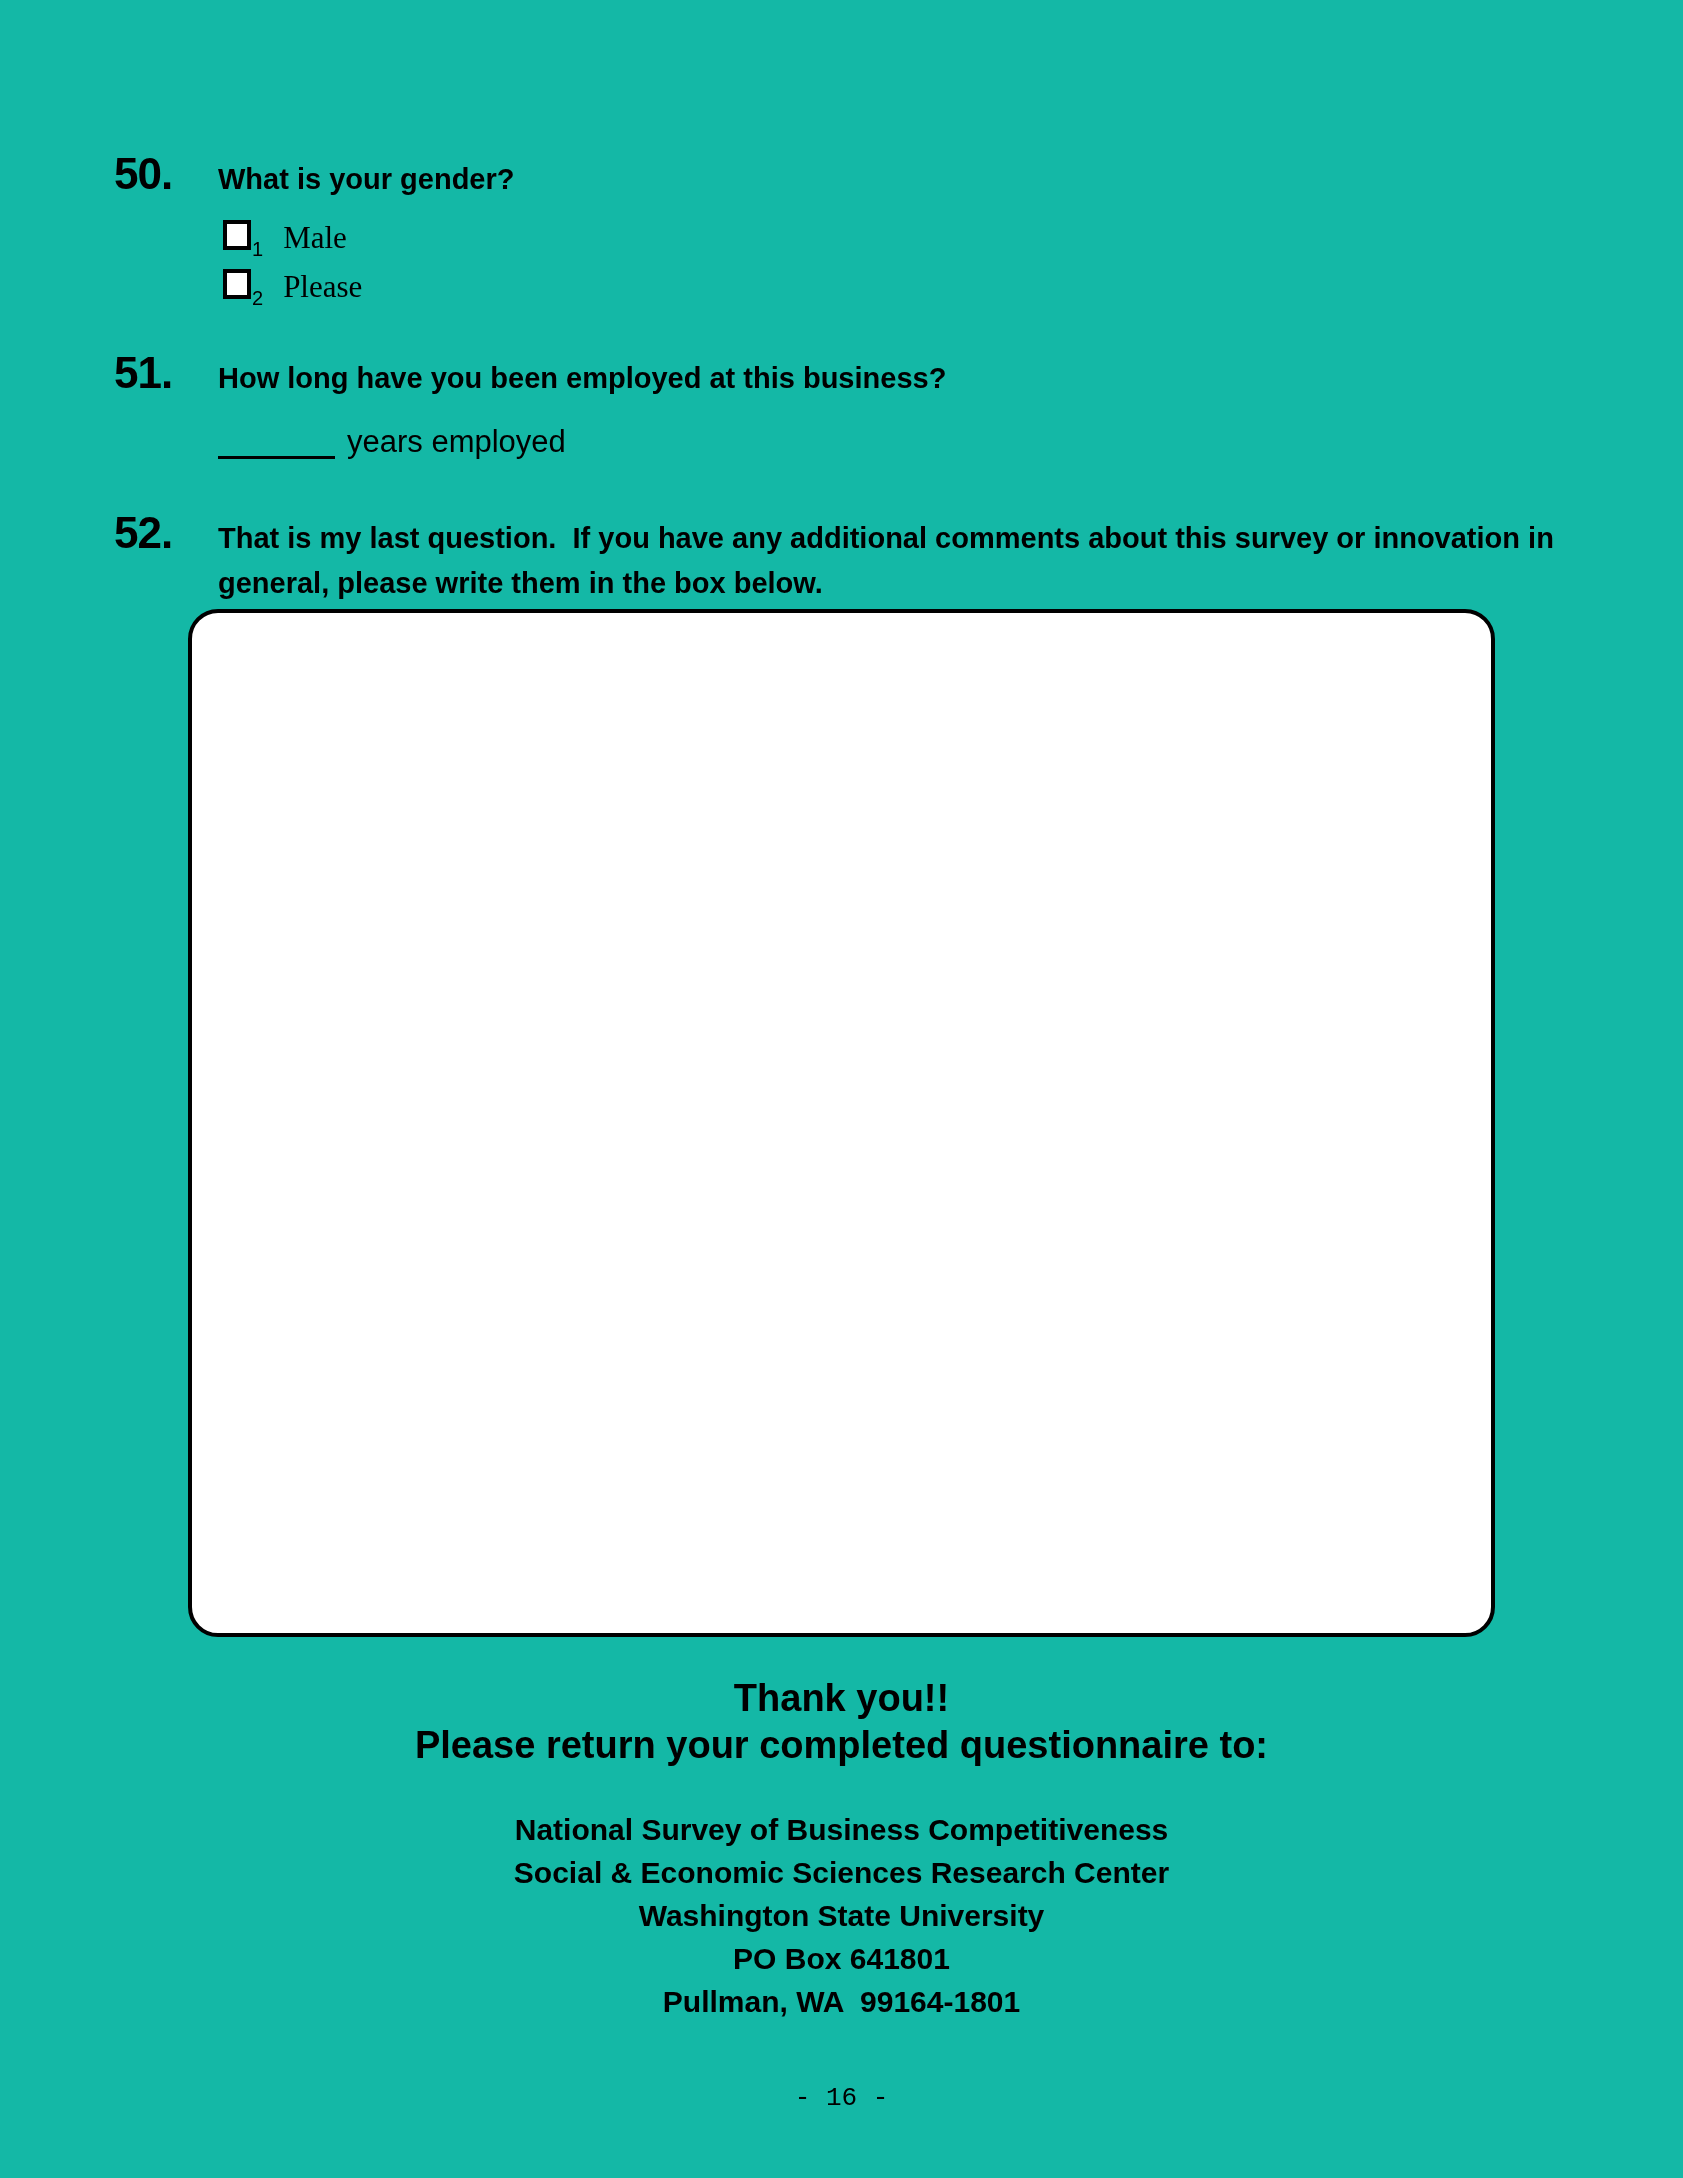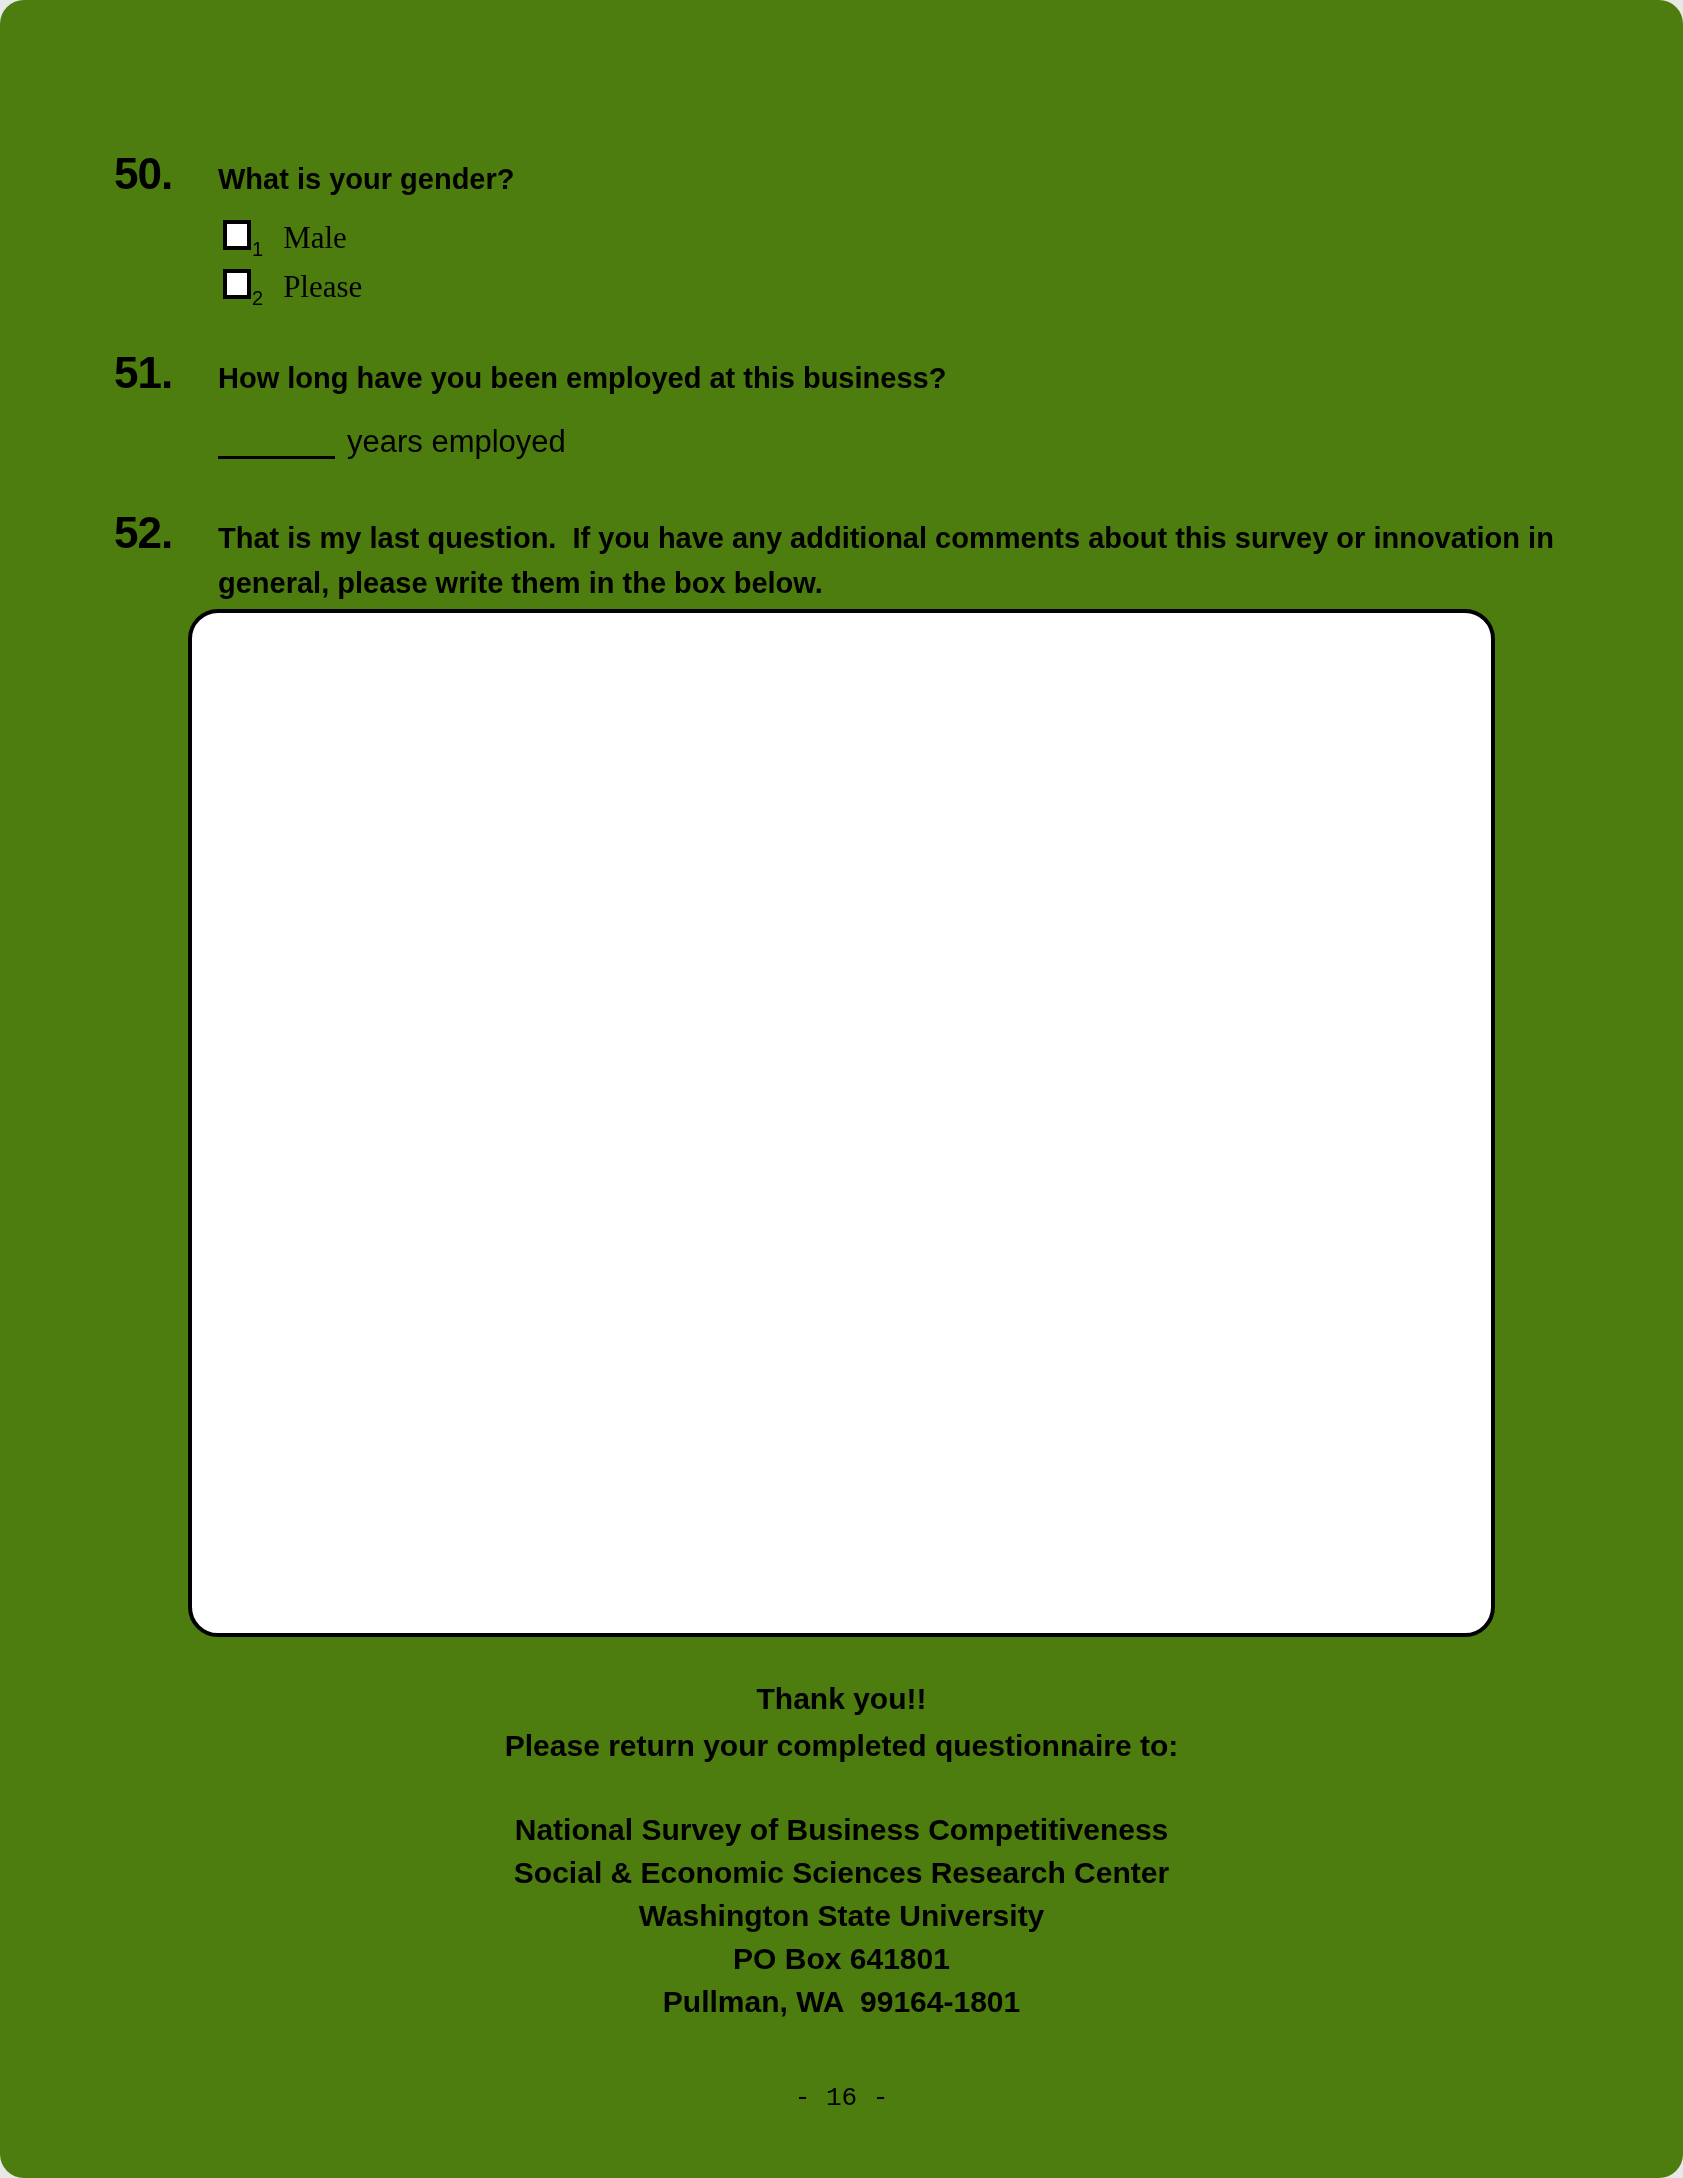--- a/index.html
+++ b/index.html
@@ -5,25 +5,24 @@
   html, body {
     margin: 0;
     padding: 0;
     background: #e8e8e8;
   }
   .page {
     position: relative;
     width: 1683px;
     height: 2178px;
     margin: 0 auto;
-    background: #4d7c0f;
+    background: #14b8a6;
     color: #000000;
     font-family: "Liberation Sans", sans-serif;
     overflow: hidden;
-    border-radius: 24px;
   }
   .question {
     position: absolute;
     left: 114px;
     display: flex;
     align-items: baseline;
   }
   .qnum {
     flex: 0 0 104px;
     width: 104px;
@@ -87,21 +86,21 @@
     border: 4px solid #000;
     border-radius: 30px;
     background: #fff;
   }
   .closing {
     position: absolute;
     top: 1675px;
     left: 0;
     width: 100%;
     text-align: center;
-    font-size: 30px;
+    font-size: 38px;
     font-weight: bold;
     line-height: 47px;
   }
   .address {
     position: absolute;
     top: 1808px;
     left: 0;
     width: 100%;
     text-align: center;
     font-size: 30px;

